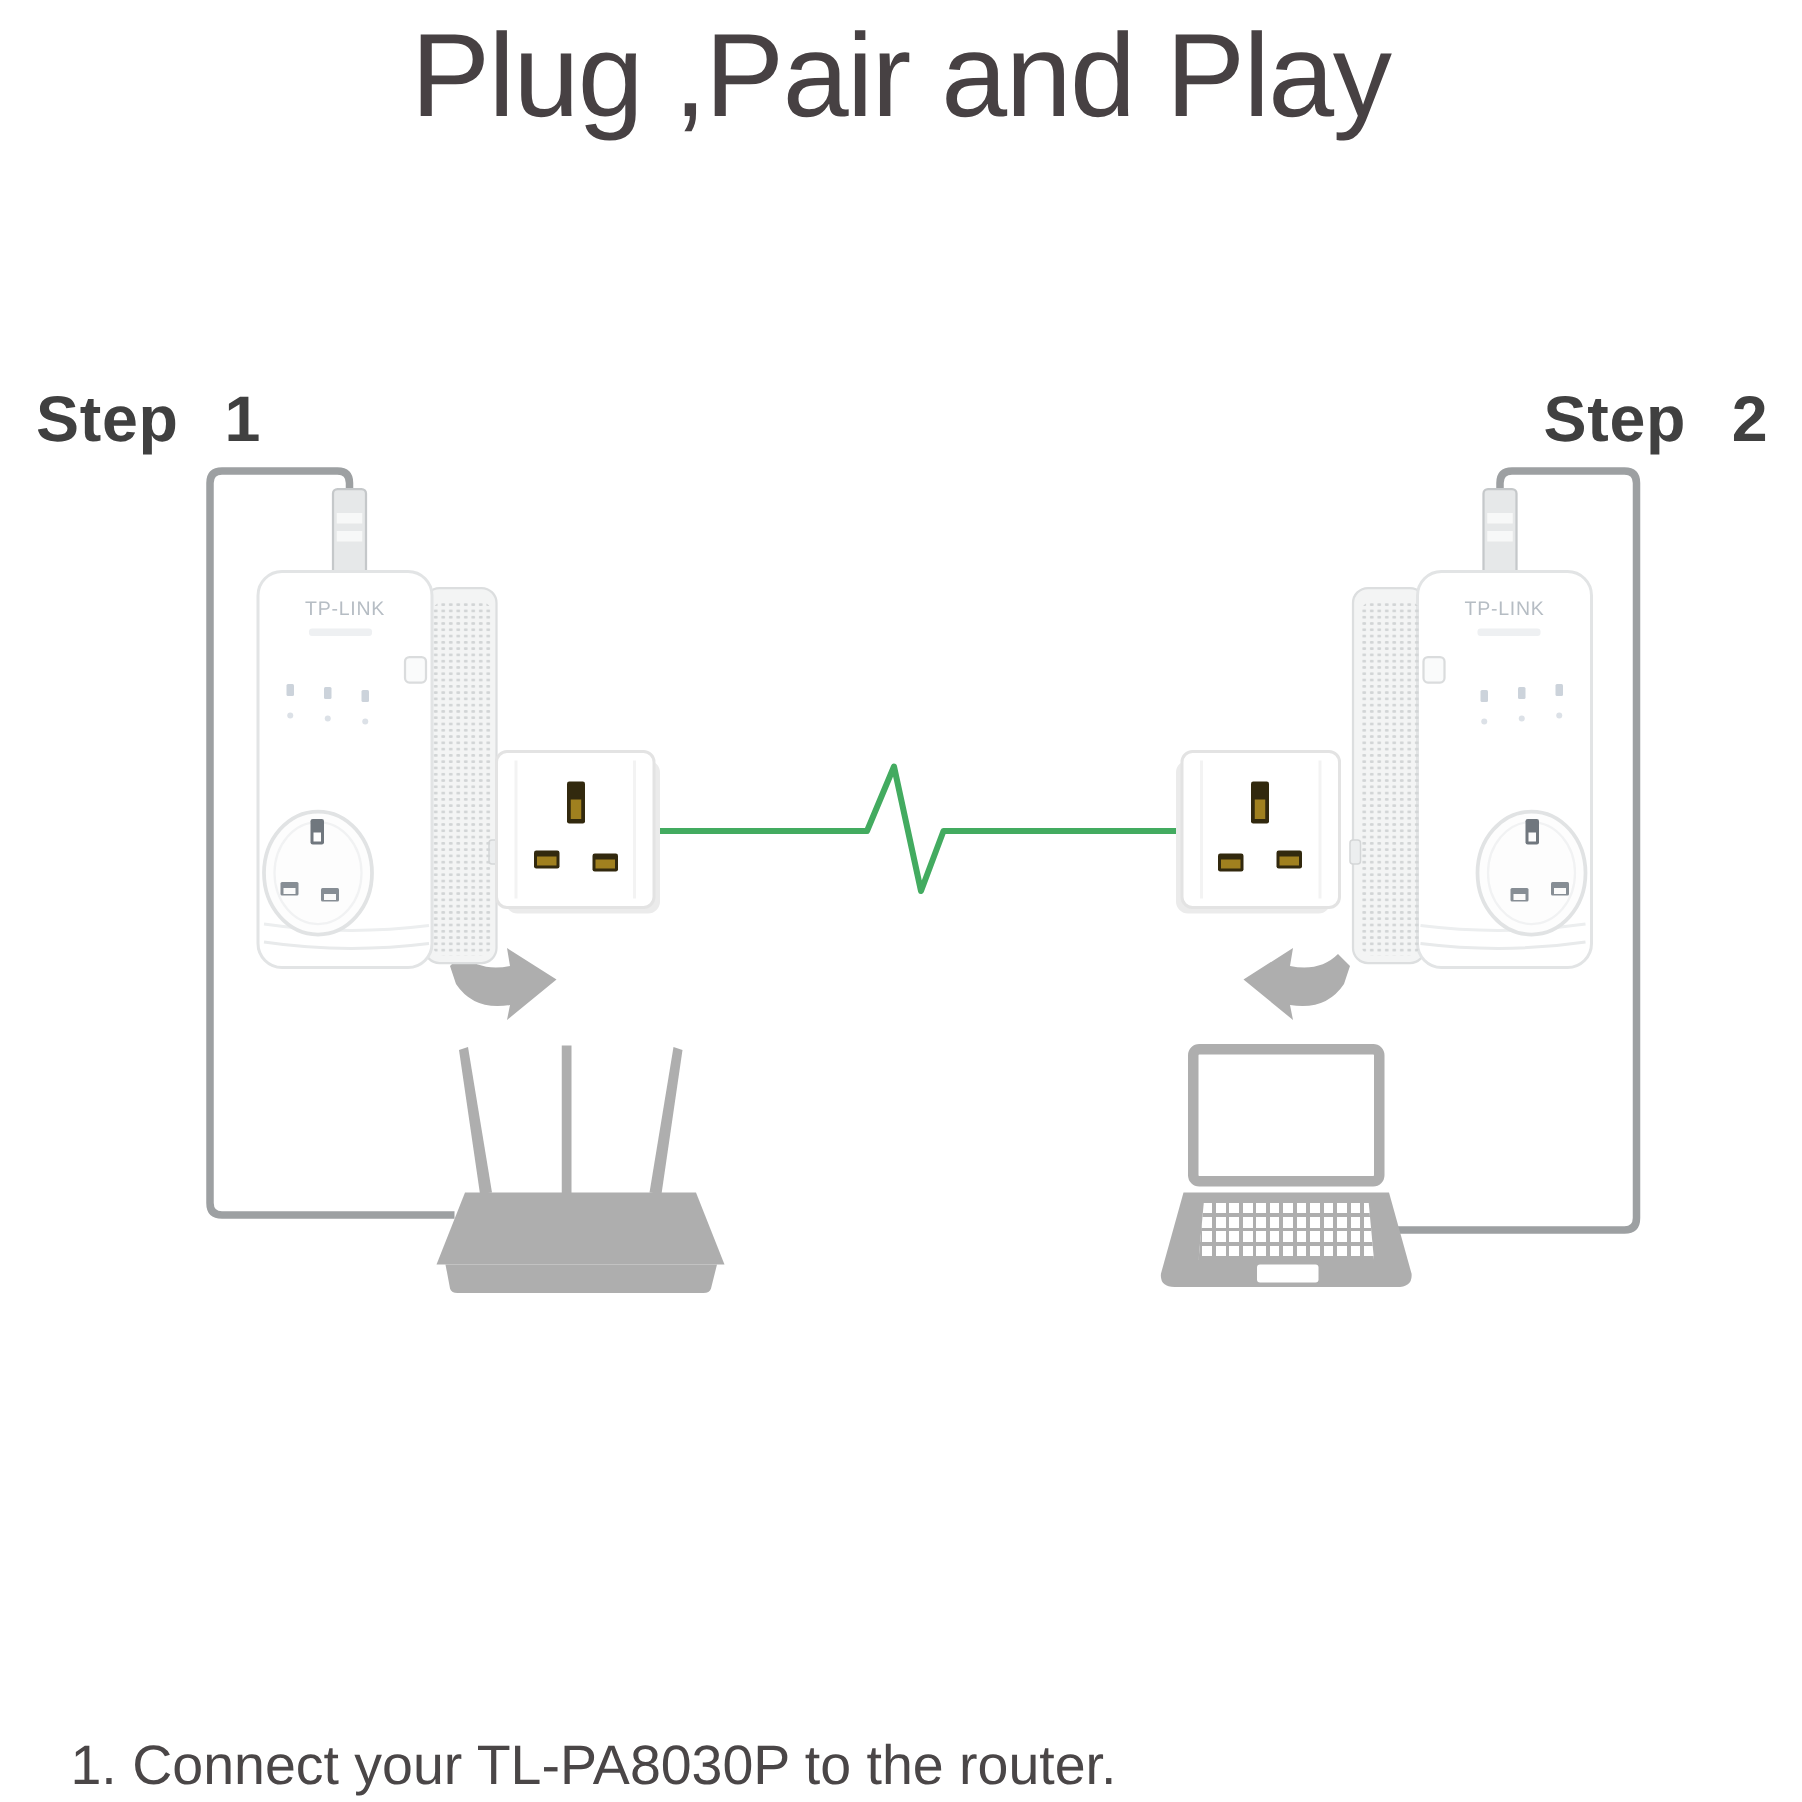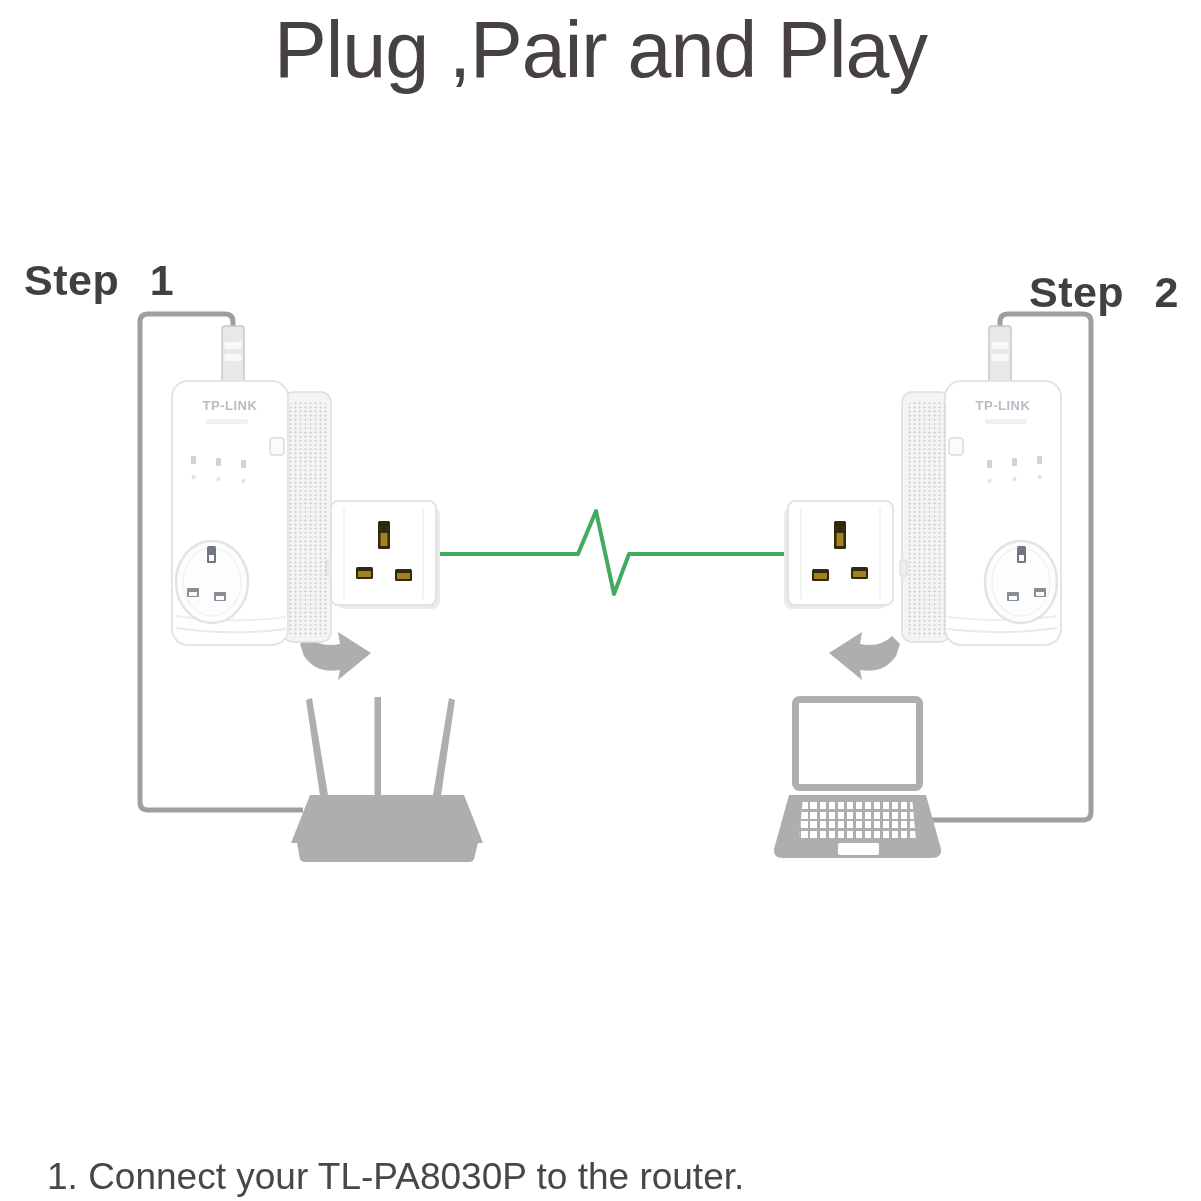--- a/index.html
+++ b/index.html
@@ -6,23 +6,23 @@
   body{font-family:"Liberation Sans", sans-serif;}
   #canvas{position:relative;width:1201px;height:1201px;background:#ffffff;overflow:hidden;}
   #canvas svg{position:absolute;left:0;top:0;}
 
   .title{position:absolute;left:0;right:0;top:4px;text-align:center;
          font-size:79px;color:#474143;letter-spacing:-1px;white-space:pre;}
 
   .step{position:absolute;top:256px;font-size:43px;font-weight:bold;color:#404040;
         word-spacing:18px;letter-spacing:.5px;white-space:pre;}
   #step1{left:24px;}
-  #step2{right:22px;margin-top:12px;}
+  #step2{right:22px;}
 
-  .brand{position:absolute;width:120px;text-align:center;font-size:13px;font-weight:bold;
+  .brand{position:absolute;width:120px;text-align:center;font-size:13px;font-weight:normal;
          color:#b6bdc4;letter-spacing:.5px;}
   #brandL{left:170px;top:398px;}
   #brandR{left:943px;top:398px;}
 
   .grille{position:absolute;width:40px;height:236px;top:401px;border-radius:8px;
           background-image:radial-gradient(#d2d5d6 1.1px, rgba(255,255,255,0) 1.4px);
           background-size:5px 4.2px;}
   #grilleL{left:288px;}
   #grilleR{left:907px;}
 

